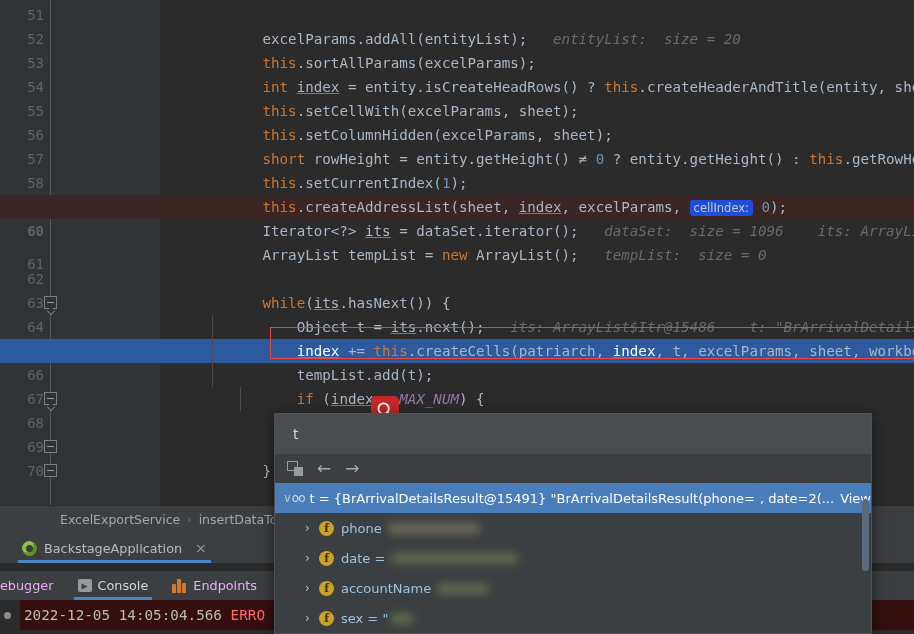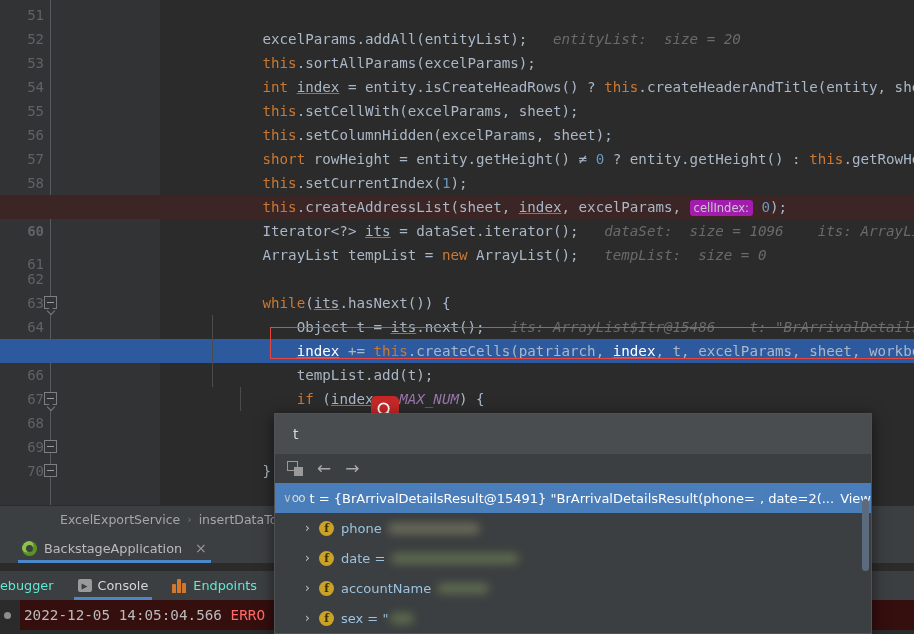--- a/index.html
+++ b/index.html
@@ -36,21 +36,21 @@
   .code { position: absolute; left: 160px; top: 0; height: 24px; }
 
   
   .kw   { color: #cc7832; }
   .id   { color: #a9b7c6; }
   .num  { color: #6897bb; }
   .stat { color: #9876aa; font-style: italic; }
   .und  { text-decoration: underline; text-decoration-color:#7a7a7a; }
   .hint { color: #6a6a6a; font-style: italic; text-align: center; }
   .pbadge {
-    color: #c8c8c8; background: #a21caf; border-radius: 3px;
+    color: #c8c8c8; background: #1d4ed8; border-radius: 3px;
     padding: 1px 4px; font-style: normal; font-size: 11.5px;
     font-family: "DejaVu Sans", sans-serif;
   }
 
   .row.exec-bp { background: #3b2525; }
   .row.sel     { background: #2d5a9e; }
   .row.sel .code { color: #ffffff; }
 
   .exec-stripe { position:absolute; left:0; width:160px; height:24px; background:#3b2525; }
   .sel-stripe  { position:absolute; left:0; width:160px; height:24px; background:#2d5a9e; }
@@ -116,21 +116,21 @@
   }
   .tab-close { color: #999; font-size: 14px; margin-left: 6px; }
 
   
   .runtoolbar {
     position: absolute; left: 0; top: 571px; width: 914px; height: 29px;
     background: #3c3f41; display: flex; align-items: center; gap: 0px;
   }
   .rt-item {
     position: relative; display:flex; align-items:center; gap:6px; height:29px;
-    padding: 0 12px; font-size: 12.8px; color: #5eead4;
+    padding: 0 12px; font-size: 12.8px; color: #f0abfc;
     font-family: "DejaVu Sans", sans-serif;
   }
   .rt-item.active { color: #d6d6d6; }
   .rt-item .underline { position:absolute; left:8px; right:8px; bottom:0; height:3px; background:#4a88c7; }
   .ic-console {
     width: 14px; height: 13px; background: #9a9a9a; border-radius: 2px;
     position: relative; color:#3c3f41; font-size:10px; line-height:13px; text-align:center;
     font-family:"DejaVu Sans Mono", monospace;
   }
   .ic-endpoints {

